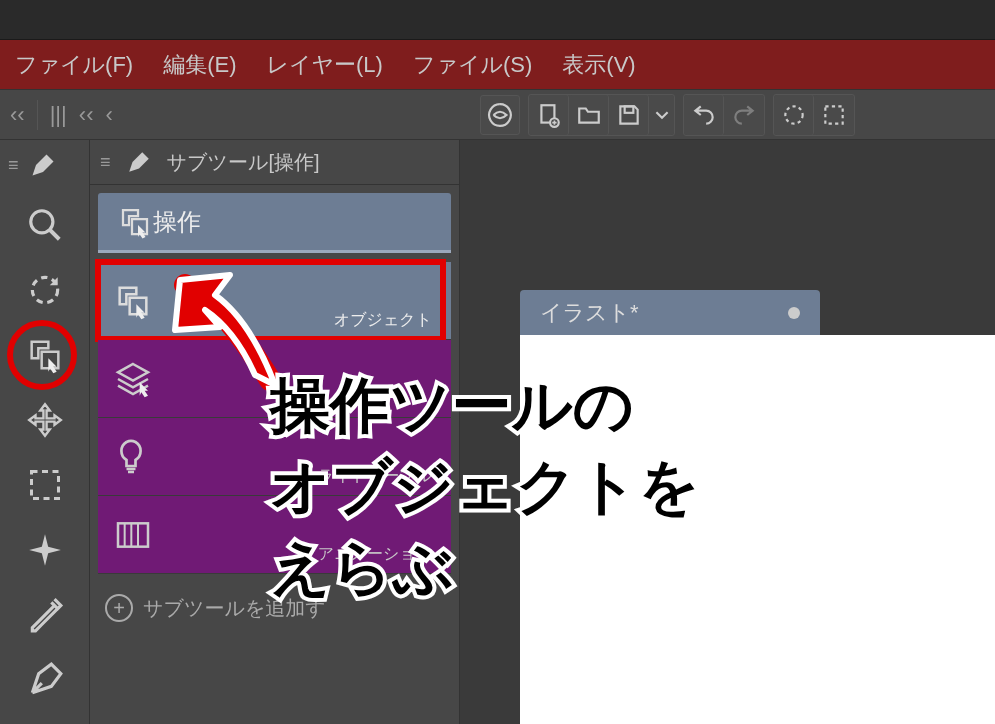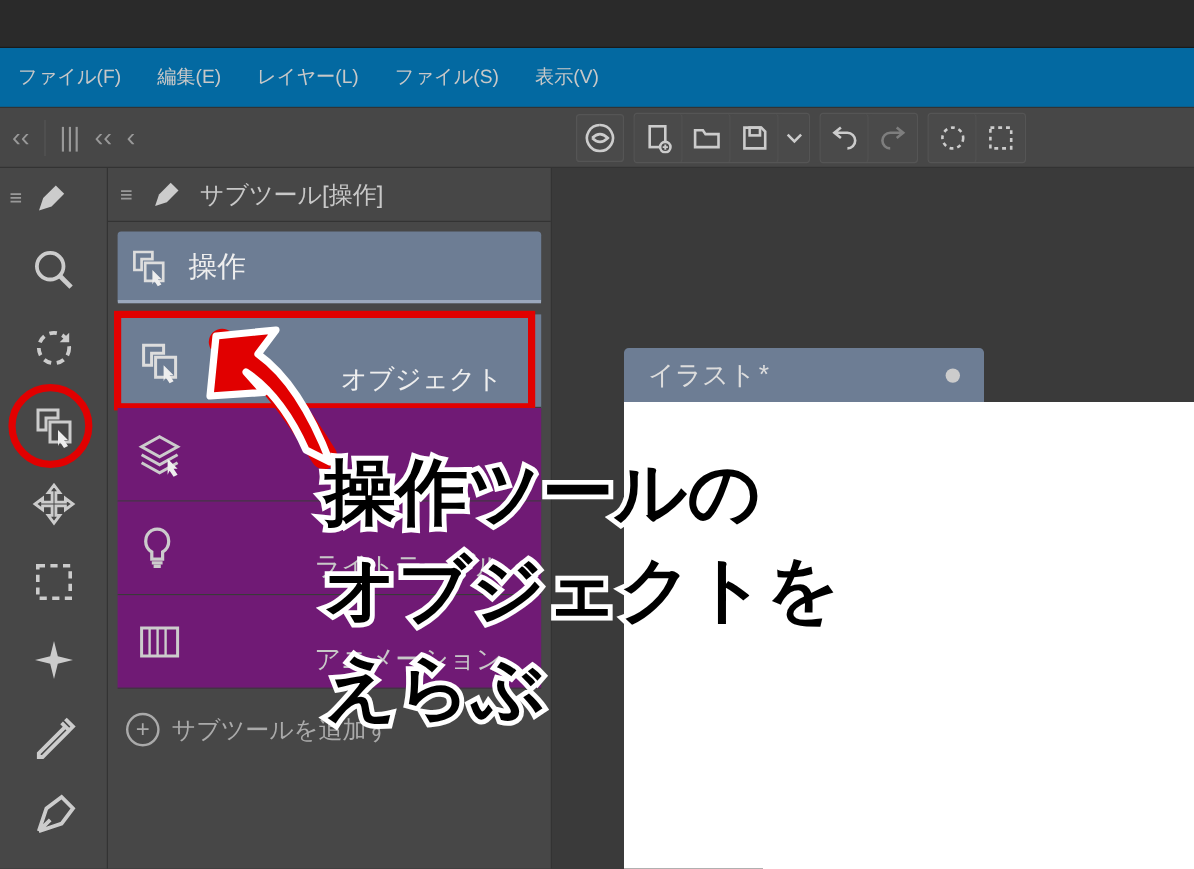--- a/index.html
+++ b/index.html
@@ -14,26 +14,26 @@
 }
 
 .titlebar {
   height: 40px;
   background: #2a2a2a;
   border-bottom: 1px solid #1a1a1a;
 }
 
 .menubar {
   height: 50px;
-  background: #0369a1;
+  background: #7f1d1d;
   display: flex;
   align-items: center;
   padding: 0 15px;
   gap: 30px;
-  font-size: 16px;
+  font-size: 22px;
   border-bottom: 1px solid #333;
 }
 .menubar span { cursor: pointer; }
 
 .secondbar {
   height: 50px;
   background: #474747;
   display: flex;
   align-items: center;
   border-bottom: 1px solid #333;
@@ -136,22 +136,21 @@
 }
 
 .subtool-tab {
   margin: 8px 8px 4px 8px;
   height: 60px;
   background: #6d7d94;
   border-radius: 3px 3px 0 0;
   border-bottom: 3px solid #9ba8bc;
   display: flex;
   align-items: center;
-  padding-left: 8px;
-  gap: 15px;
+  padding-left: 19px;
   font-size: 24px;
   color: #eee;
 }
 
 .subtool-list {
   padding: 5px 8px;
 }
 .subtool-item {
   height: 78px;
   background: #701a75;
@@ -162,23 +161,23 @@
   font-size: 20px;
   border-bottom: 1px solid #3a3a3a;
   position: relative;
 }
 .subtool-item.selected {
   background: #6d7d94;
   color: #eee;
 }
 .subtool-item .label-right {
   position: absolute;
-  right: 32px;
+  right: 19px;
   bottom: 8px;
-  font-size: 22px;
+  font-size: 16px;
 }
 .red-box {
   position: absolute;
   border: 6px solid #e10000;
   top: -3px;
   left: -3px;
   right: 5px;
   bottom: -3px;
   pointer-events: none;
 }
@@ -200,21 +199,20 @@
   align-items: center;
   justify-content: center;
   font-size: 20px;
 }
 
 .canvas-area {
   flex: 1;
   background: #3a3a3a;
   position: relative;
   padding-top: 120px;
-  font-family: Liberation Mono, monospace;
 }
 .doc-tab {
   position: absolute;
   top: 150px;
   left: 60px;
   width: 300px;
   height: 45px;
   background: #6d7d94;
   display: flex;
   align-items: center;
@@ -254,20 +252,21 @@
   font-size: 60px;
   font-weight: 900;
   color: #000;
   -webkit-text-stroke: 8px #fff;
   paint-order: stroke fill;
   line-height: 1.35;
   white-space: nowrap;
 }
 .annotation-text span {
   display: block;
+  font-family: Liberation Mono, monospace;
 }
 
 svg { display: block; }
 </style>
 </head>
 <body>
 
 <div class="titlebar"></div>
 
 <div class="menubar">

